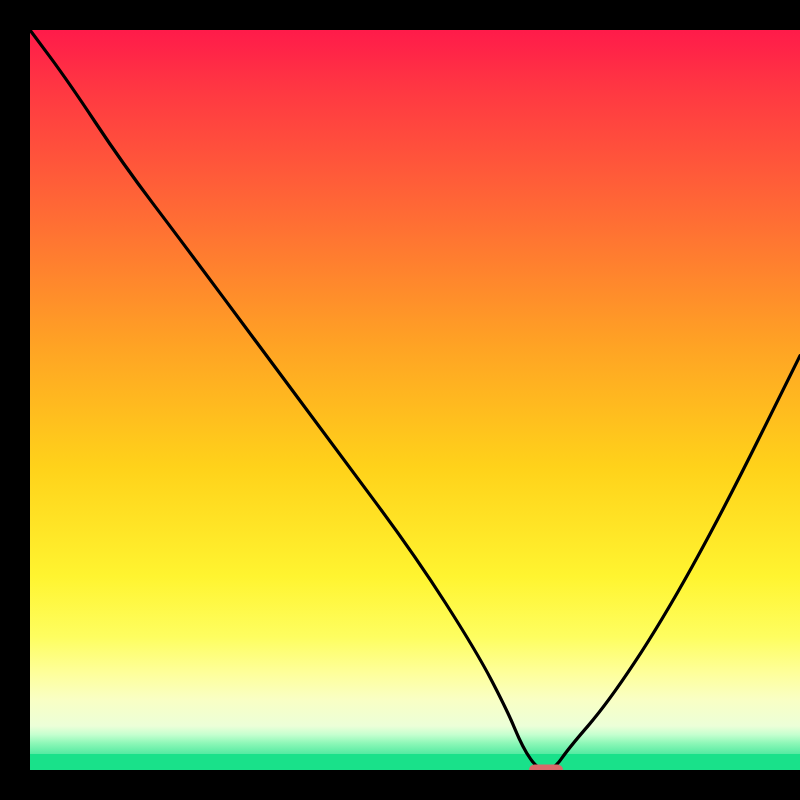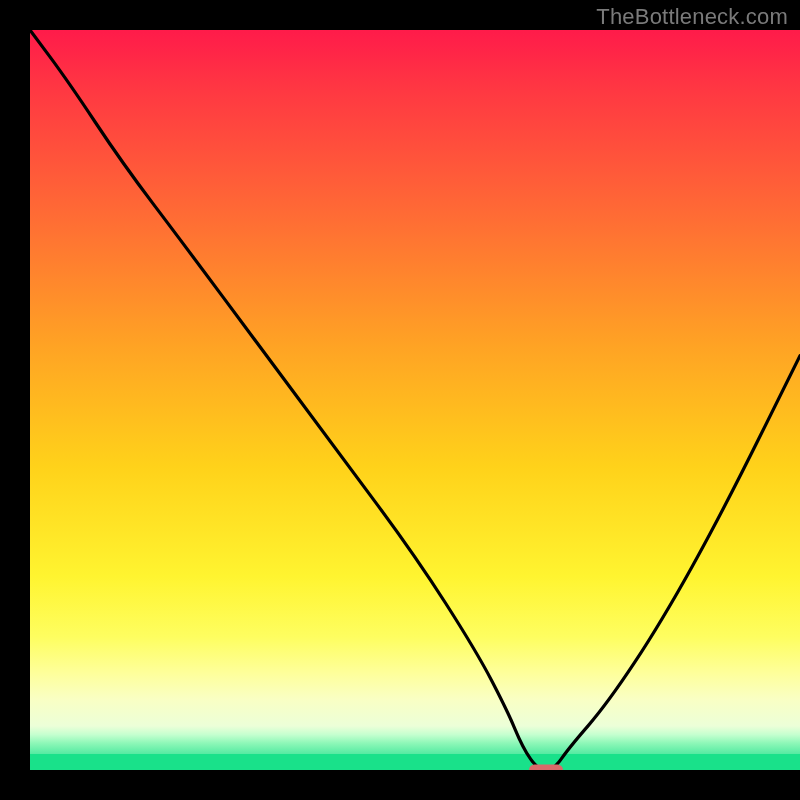--- a/index.html
+++ b/index.html
@@ -97,21 +97,20 @@
     background: #d96a6a;
     z-index: 6;
     transform: translate(-50%, -50%);
   }
 </style>
 </head>
 <body>
 
 <div class="frame">
 
-  <div class="watermark">TheBottleneck.com</div>
 
   <div class="plot-area">
     <div class="gradient">
       <div class="grad-main"></div>
       <div class="grad-yellowband"></div>
       <div class="grad-greenish"></div>
       <div class="grad-greenline"></div>
     </div>
 
     <svg class="curve" viewBox="0 0 770 740" preserveAspectRatio="none">

